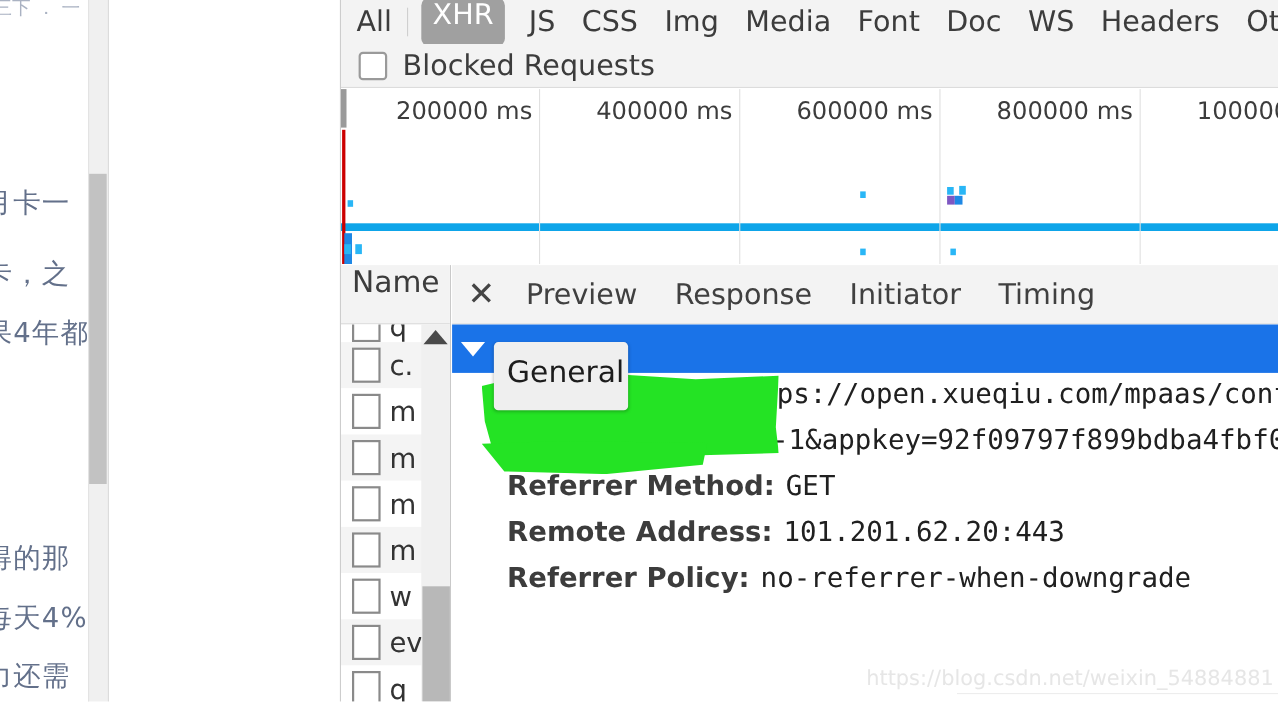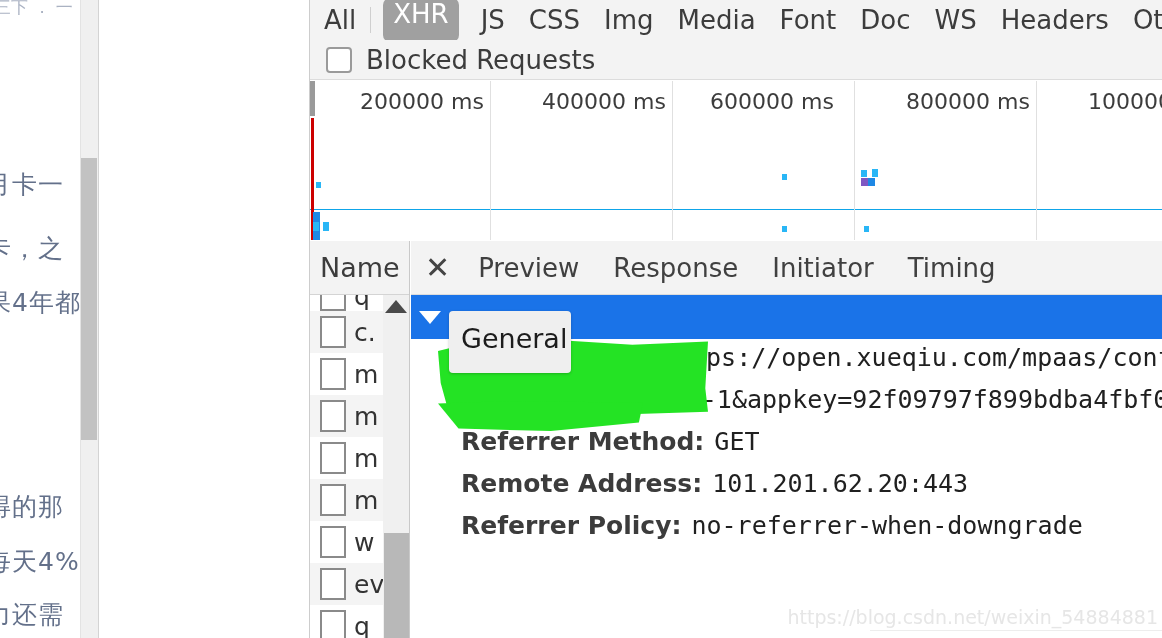--- a/index.html
+++ b/index.html
@@ -128,21 +128,21 @@
   .bar-bottom-line {
     position: absolute; left: 0; top: 79px;
     width: 852px; height: 1px; background: #dcdcdc;
   }
 
   
   .overview {
     position: absolute; left: 0; top: 81px;
     width: 852px; height: 129px;
     background: #ffffff;
-    border-bottom: 1px solid #0ea5e9;
+    border-bottom: 7px solid #0ea5e9;
   }
   .ov-left-handle {
     position: absolute; left: 0; top: 0;
     width: 5px; height: 35px;
     background: #9a9a9a;
   }
   .ov-divider {
     position: absolute; top: 0;
     width: 1px; height: 159px;
     background: #e0e0e0;
@@ -174,21 +174,21 @@
     position: absolute; left: 0; top: 0;
     width: 100px; height: 397px;
     background: #ffffff;
     border-right: 1px solid #c9c9c9;
     overflow: hidden;
   }
   .name-header {
     height: 54px;
     background: #f3f3f3;
     border-bottom: 1px solid #d4d4d4;
-    display: flex; align-items: center;
+    display: flex; align-items: flex-start;
     padding-left: 10px;
   }
   .name-header-label {
     font-size: 27px; color: #3c3c3c;
     font-family: "DejaVu Sans", sans-serif;
   }
   .req-list { position: relative; }
   .req-row {
     height: 42px;
     display: flex; align-items: center;
@@ -427,21 +427,21 @@
       <div class="ov-left-handle"></div>
       <div id="ov-dividers">
           <div class="ov-divider" style="left: 180px;"></div>
           <div class="ov-divider" style="left: 362px;"></div>
           <div class="ov-divider" style="left: 544px;"></div>
           <div class="ov-divider" style="left: 726px;"></div>
         </div>
       <div id="ov-ticks">
           <div class="ov-tick-label" style="left: 50px; width: 122px;">200000 ms</div>
           <div class="ov-tick-label" style="left: 232px; width: 122px;">400000 ms</div>
-          <div class="ov-tick-label" style="left: 400px; width: 122px;">600000 ms</div>
+          <div class="ov-tick-label" style="left: 414px; width: 122px;">600000 ms</div>
           <div class="ov-tick-label" style="left: 596px; width: 122px;">800000 ms</div>
           <div class="ov-tick-label" style="left: 778px; width: 122px;">1000000 ms</div>
         </div>
       <div class="ov-band">
         <div class="ov-red"></div>
         <div id="ov-bars">
             <div class="ov-bar" style="left: 6px; top: 64px; width: 5px; height: 6px;"></div>
             <div class="ov-bar blue" style="left: 3px; top: 94px; width: 7px; height: 28px;"></div>
             <div class="ov-bar" style="left: 3px; top: 104px; width: 6px; height: 9px;"></div>
             <div class="ov-bar" style="left: 13px; top: 104px; width: 6px; height: 9px;"></div>

